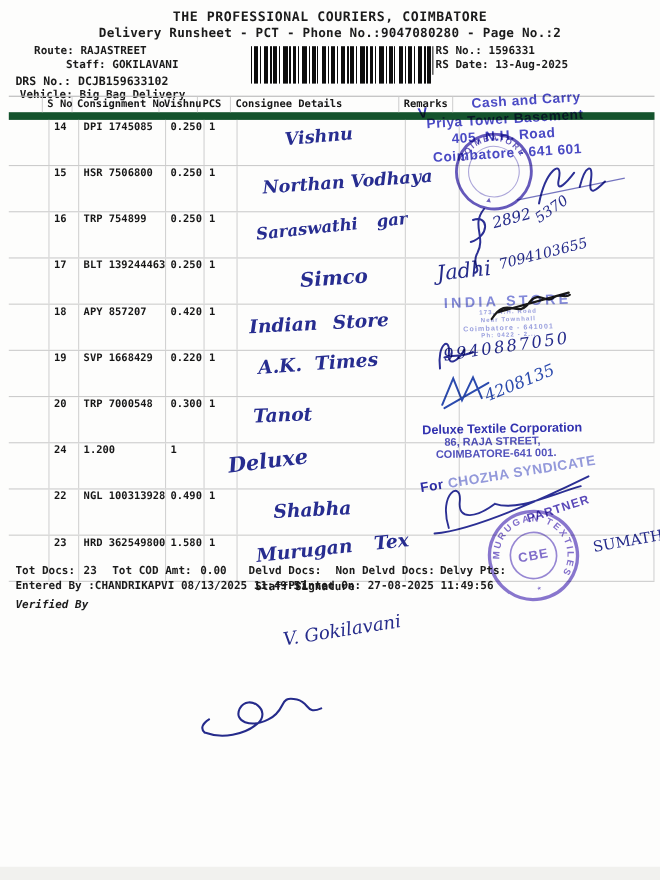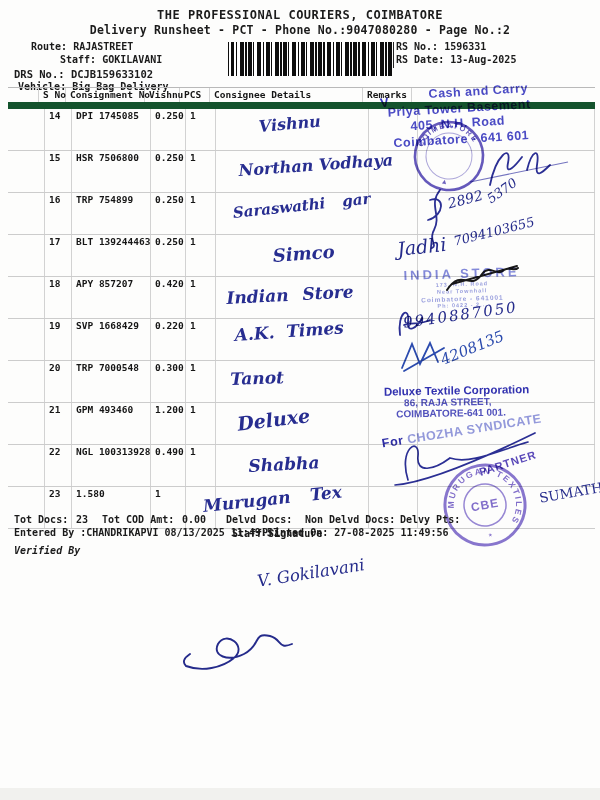--- a/index.html
+++ b/index.html
@@ -150,39 +150,39 @@
     <div class="tr body-row">
       <div class="td">20</div>
       <div class="td">TRP 7000548</div>
       <div class="td">0.300</div>
       <div class="td">1</div>
       <div class="td"><span class="hw hw-r6">Tanot</span></div>
       <div class="td"></div>
       <div class="td"></div>
     </div>
     <div class="tr body-row">
-      <div class="td">21</div>
-      <div class="td">GPM 493460</div>
+      <div class="td">24</div>
       <div class="td">1.200</div>
       <div class="td">1</div>
       <div class="td"><span class="hw hw-r7">Deluxe</span></div>
       <div class="td"></div>
       <div class="td"></div>
     </div>
     <div class="tr body-row">
       <div class="td">22</div>
       <div class="td">NGL 100313928</div>
       <div class="td">0.490</div>
       <div class="td">1</div>
       <div class="td"><span class="hw hw-r8">Shabha</span></div>
       <div class="td"></div>
       <div class="td"></div>
     </div>
     <div class="tr body-row">
       <div class="td">23</div>
+      <div class="td">HRD 362549800</div>
       <div class="td">1.580</div>
       <div class="td">1</div>
       <div class="td"><span class="hw hw-r9">Murugan Tex</span></div>
       <div class="td"></div>
       <div class="td"></div>
     </div>
   </div>
 
   <div class="abs vcc-v stampfont">V</div>
   <div class="abs vcc stampfont">

